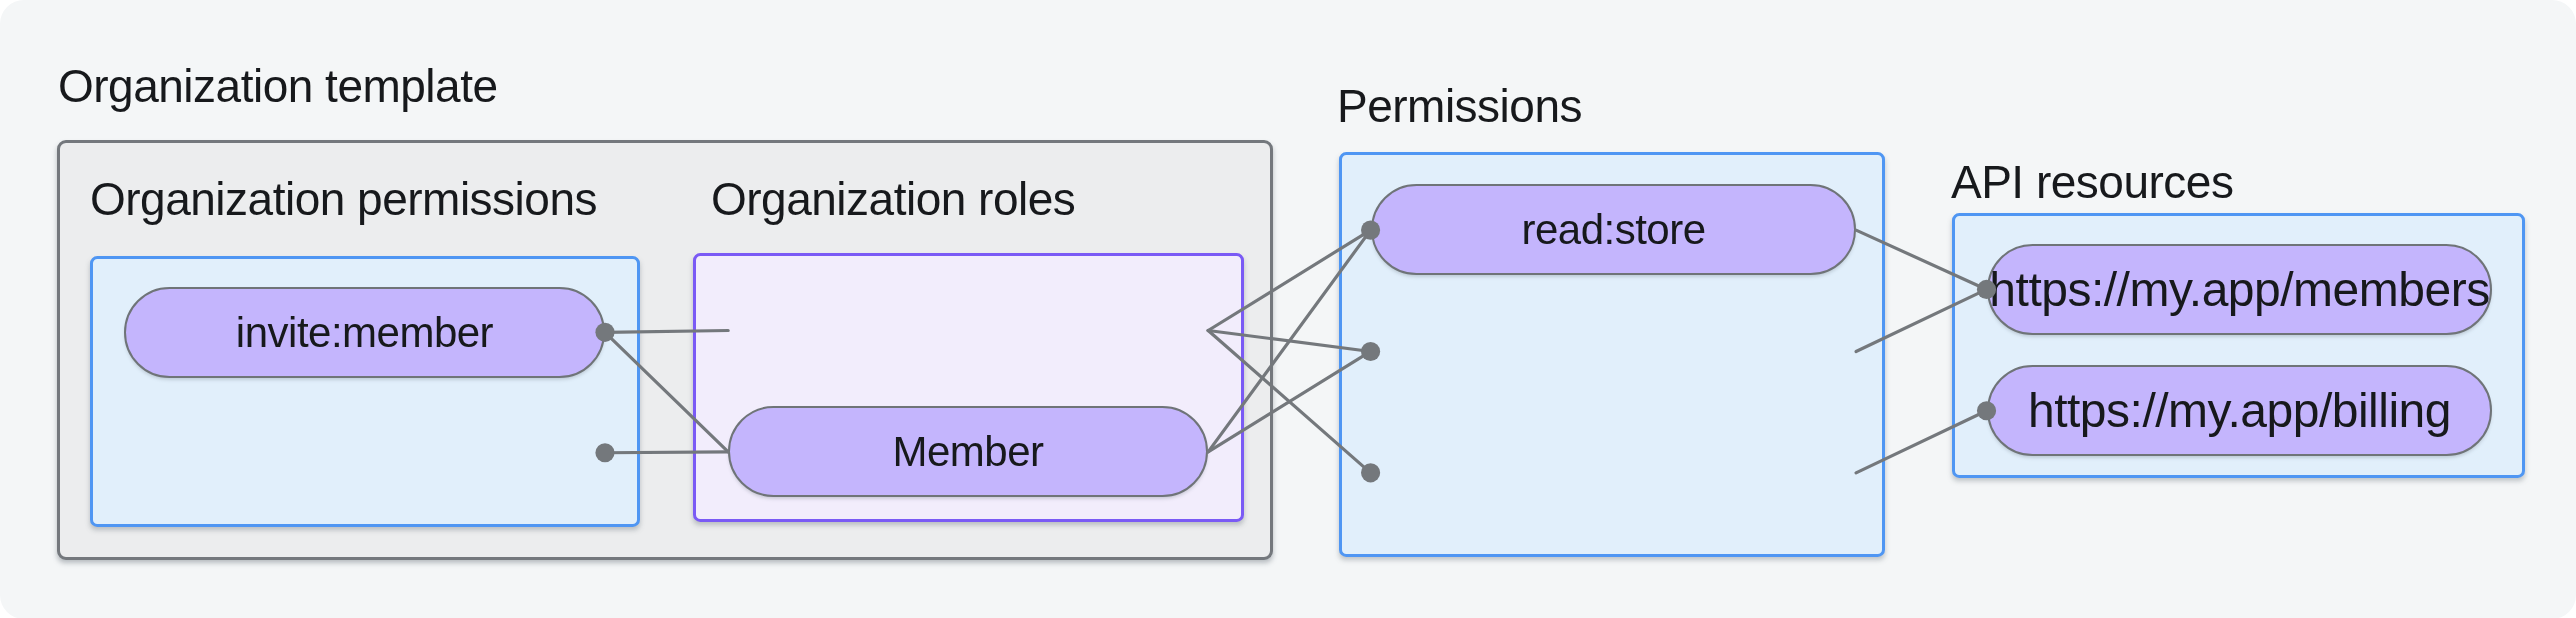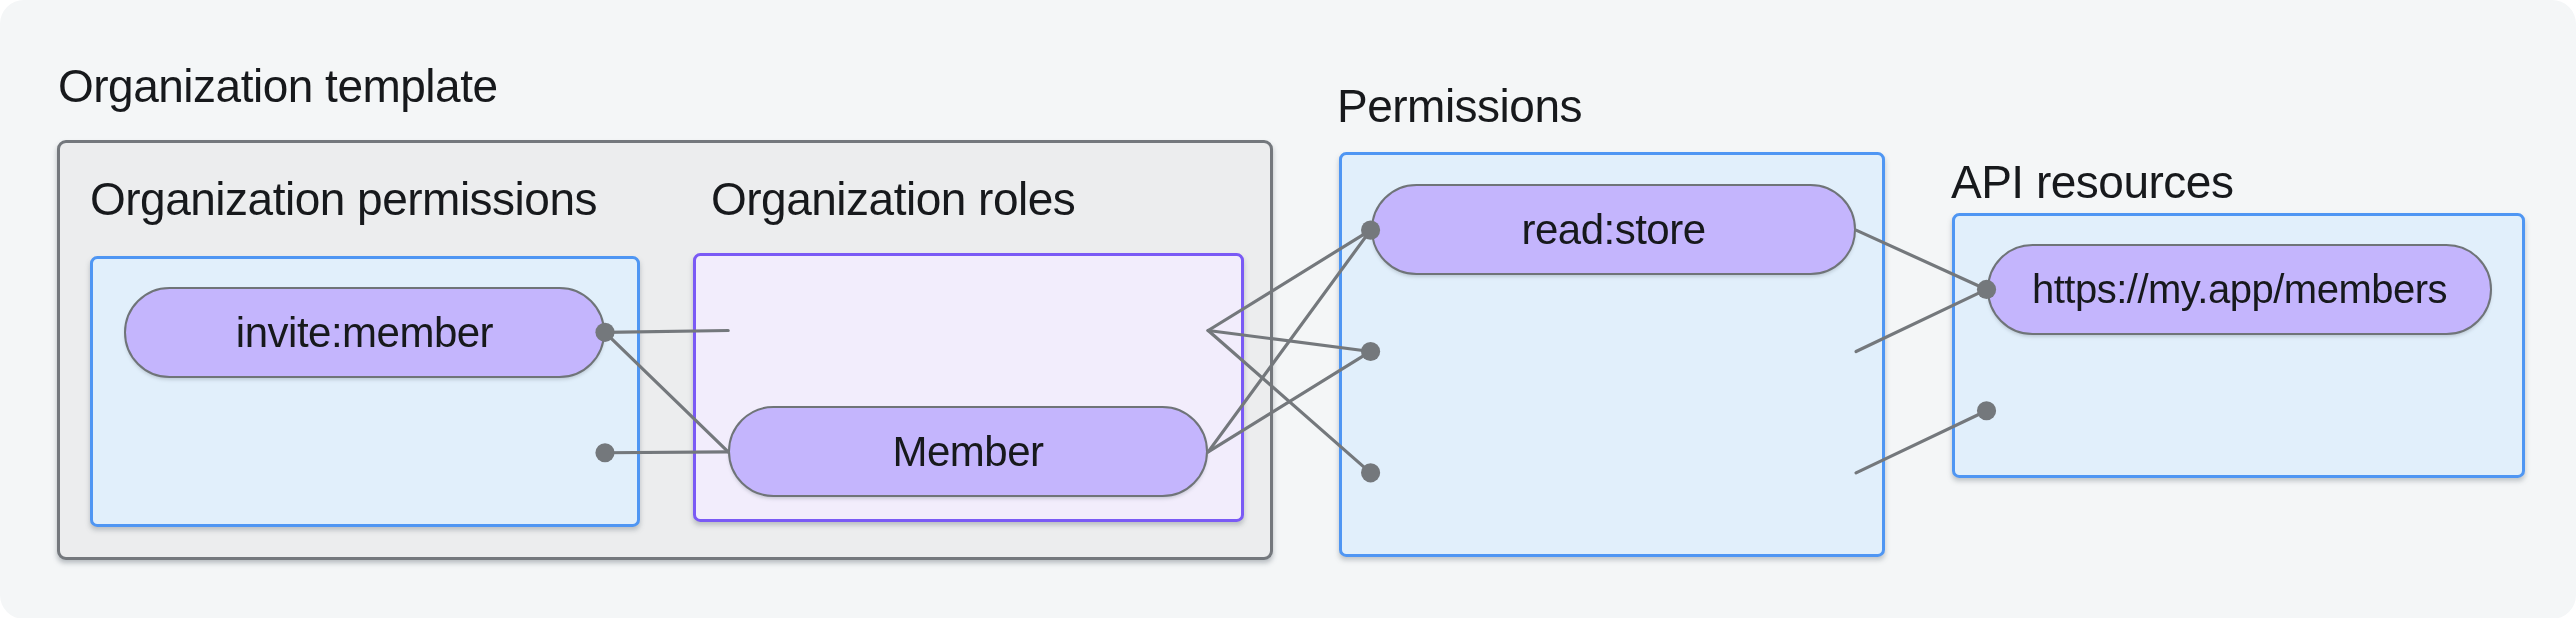--- a/index.html
+++ b/index.html
@@ -68,21 +68,21 @@
     border: 2.7px solid var(--pill-border, #6f7478);
     border-radius: 48px;
     display: flex;
     align-items: center;
     justify-content: center;
     font-size: 42px;
     white-space: nowrap;
     z-index: 3;
     box-shadow: 0 2.7px 3.7px -0.9px rgba(90, 100, 110, 0.28);
   }
-  .pill--wide { font-size: 40px; }
+  .pill--wide { font-size: 48px; }
   #node-invite  { left: 124px;  top: 287px; width: 481px; }
   #node-delete  { left: 124px;  top: 407px; width: 481px; }
   #node-admin   { left: 728px;  top: 285px; width: 480px; }
   #node-member  { left: 728px;  top: 406px; width: 480px; }
   #node-read    { left: 1371px; top: 184px; width: 485px; }
   #node-update  { left: 1371px; top: 306px; width: 485px; }
   #node-manage  { left: 1371px; top: 427px; width: 485px; }
   #node-members { left: 1987px; top: 244px; width: 505px; }
   #node-billing { left: 1987px; top: 365px; width: 505px; }
 
@@ -125,20 +125,23 @@
   </div>
   <div class="pill" id="node-member">
     <span>Member</span>
   </div>
   <div class="pill" id="node-read">
     <span>read:store</span>
   </div>
   <div class="pill pill--wide" id="node-members">
     <span>https://my.app/members</span>
   </div>
+  <div class="pill pill--wide" id="node-billing">
+    <span>https://my.app/billing</span>
+  </div>
 
   <svg id="edge-layer" viewBox="0 0 2823 678" xmlns="http://www.w3.org/2000/svg">
       <line x1="663" y1="364" x2="798" y2="362"></line>
       <line x1="663" y1="364" x2="798" y2="495"></line>
       <line x1="663" y1="496" x2="798" y2="495"></line>
       <line x1="1324" y1="362" x2="1502" y2="252"></line>
       <line x1="1324" y1="362" x2="1502" y2="385"></line>
       <line x1="1324" y1="362" x2="1502" y2="518"></line>
       <line x1="1324" y1="495" x2="1502" y2="252"></line>
       <line x1="1324" y1="495" x2="1502" y2="385"></line>

